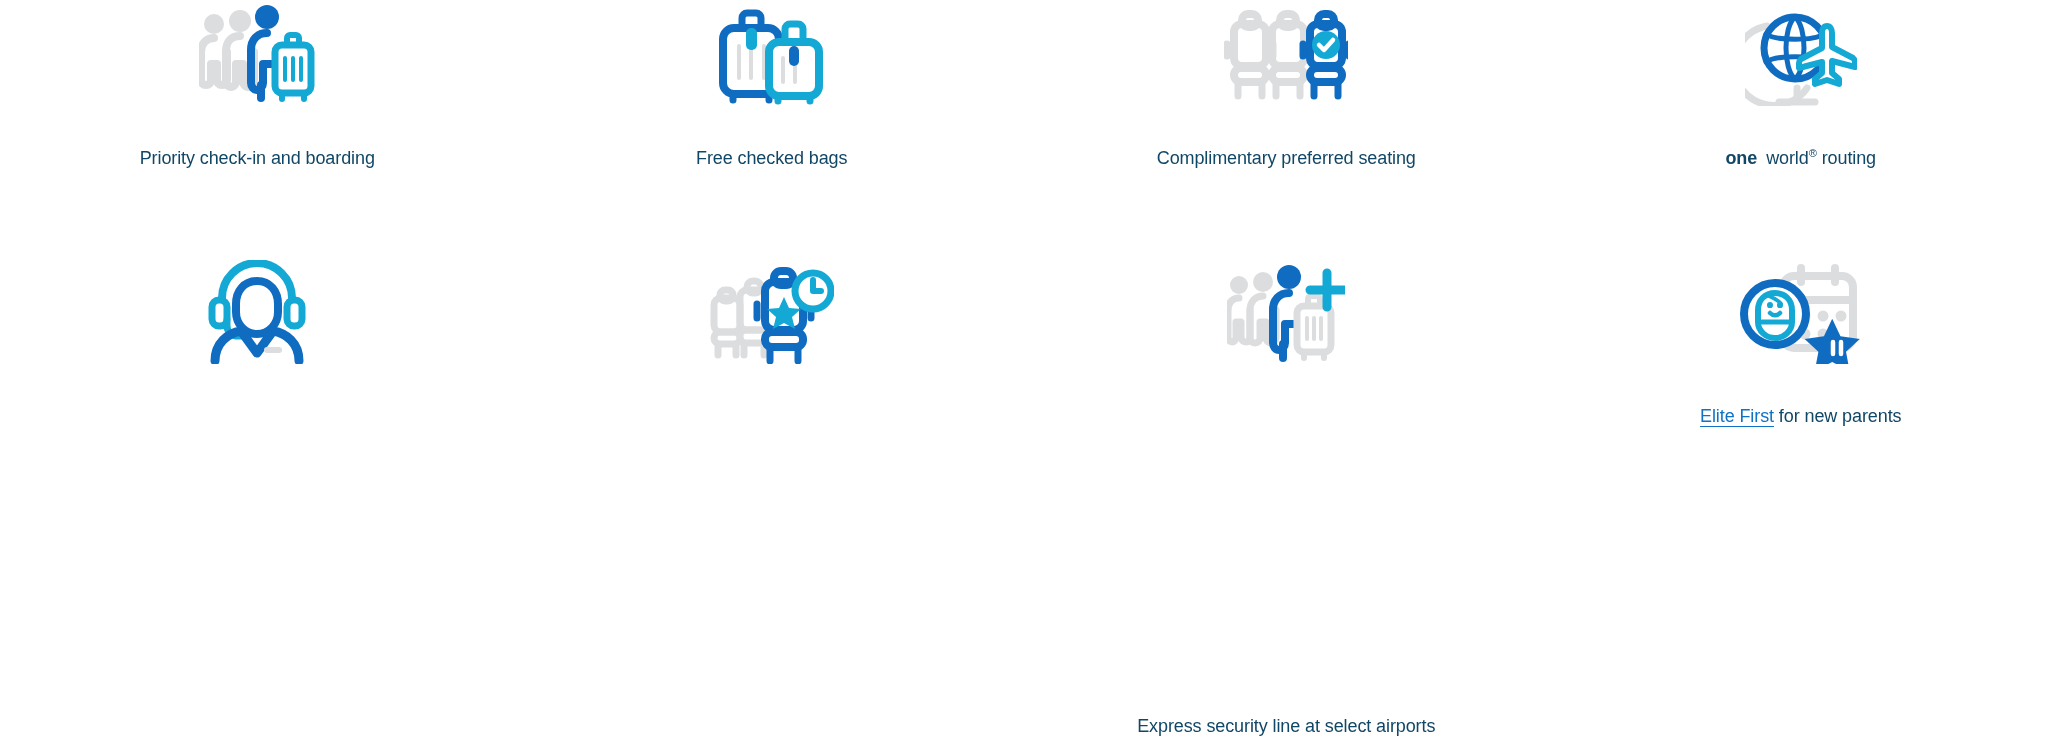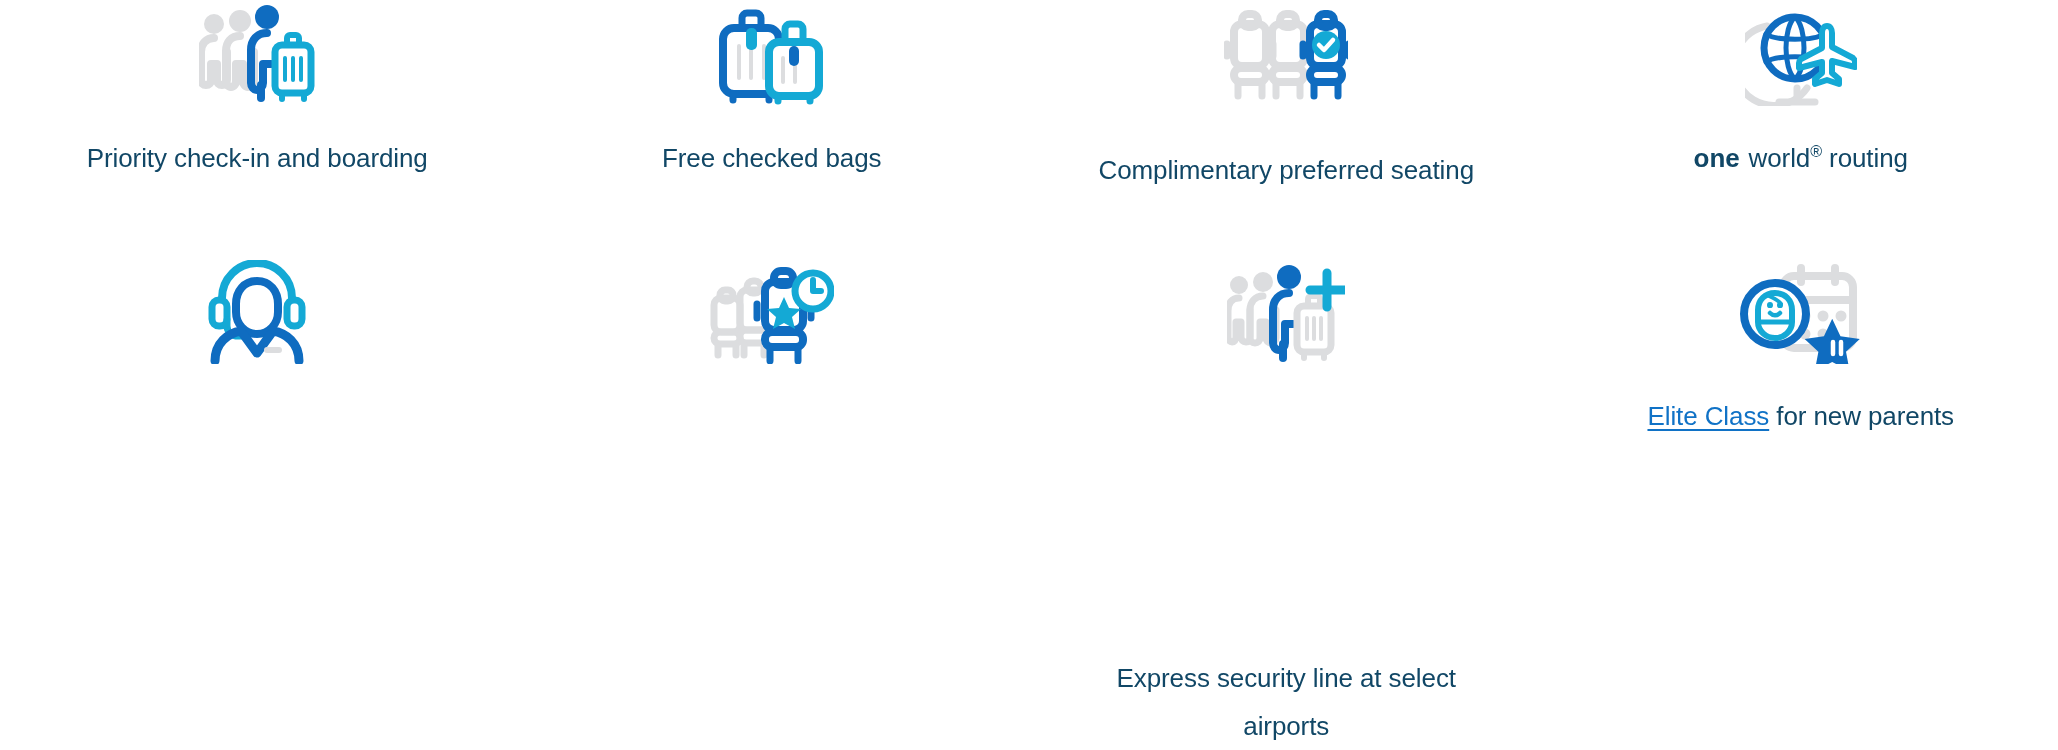--- a/index.html
+++ b/index.html
@@ -35,21 +35,21 @@
     width: 140px;
     height: 108px;
     display: flex;
     align-items: center;
     justify-content: center;
     margin-bottom: 26px;
   }
   .benefit-icon svg { display: block; }
 
   .benefit-label {
-    font-size: 26px;
+    font-size: 18px;
     line-height: 48px;
     color: #114766;
     text-align: center;
     font-weight: 400;
     letter-spacing: -0.1px;
     max-width: 400px;
   }
   .benefit-label.narrow { max-width: 380px; }
   .benefit-label.wide { max-width: 460px; }
 
@@ -108,21 +108,21 @@
         <rect x="52" y="40" width="50" height="54" rx="10" stroke="#14a9d5" stroke-width="8" fill="#ffffff"></rect>
         <path d="M68 40V27a5 5 0 015-5h8a5 5 0 015 5v13" stroke="#14a9d5" stroke-width="7" fill="none"></path>
         <path d="M66 56v24M78 56v24" stroke="#dcdddf" stroke-width="4" stroke-linecap="round"></path>
         <rect x="72" y="44" width="10" height="20" rx="5" fill="#0f6cc0"></rect>
         <path d="M61 94v5M93 94v5" stroke="#14a9d5" stroke-width="7" stroke-linecap="round"></path>
       </svg>
     </div>
     <div class="benefit-label">Free checked bags</div>
   </div>
 
-  <div class="benefit-cell row1" style="grid-row:1; grid-column:3;gap:12px;">
+  <div class="benefit-cell row1" style="grid-row:1; grid-column:3;">
     <div class="benefit-icon">
       <svg width="124" height="100" viewBox="0 0 124 100" fill="none" xmlns="http://www.w3.org/2000/svg">
 
         <g stroke="#dcdddf" stroke-width="8" fill="none" stroke-linejoin="round" stroke-linecap="round">
           <rect x="10" y="20" width="32" height="42" rx="8"></rect>
           <rect x="18" y="10" width="16" height="13" rx="6"></rect>
           <rect x="10" y="64" width="32" height="14" rx="7"></rect>
           <path d="M3 40v12M49 40v12" stroke-width="7"></path>
           <path d="M14 80v12M38 80v12" stroke-width="7"></path>
         </g>
@@ -270,16 +270,16 @@
         <path d="M36 33c-10 0-17 7-17 17v12c0 9 8 16 17 16s17-7 17-16V50c0-10-7-17-17-17z" stroke="#14a9d5" stroke-width="6" fill="#ffffff"></path>
         <path d="M20 62h32" stroke="#14a9d5" stroke-width="5"></path>
         <path d="M31 45a4 4 0 010 .1M41 45a4 4 0 010 .1" stroke="#14a9d5" stroke-width="6" stroke-linecap="round"></path>
         <path d="M31 53c3 3 7 3 10 0" stroke="#14a9d5" stroke-width="4.5" fill="none" stroke-linecap="round"></path>
         <path d="M30 36c5 2 9 4 12 8" stroke="#14a9d5" stroke-width="4" fill="none" stroke-linecap="round"></path>
 
         <path d="M100 60l9 19 21 3-15 14 4 21-19-10-19 10 4-21-15-14 21-3z" fill="#0f6cc0" transform="translate(-8,-2) scale(0.92) translate(10,6)"></path>
         <path d="M94 82v12M102 82v12" stroke="#ffffff" stroke-width="4.5" stroke-linecap="round"></path>
       </svg>
     </div>
-    <div class="benefit-label wide"><a class="elite-link" href="#">Elite Class</a><span> for new parents</span></div>
+    <div class="benefit-label wide"><a class="elite-link" href="#">Elite First</a><span> for new parents</span></div>
   </div>
 
 </div>
 
 </body></html>

